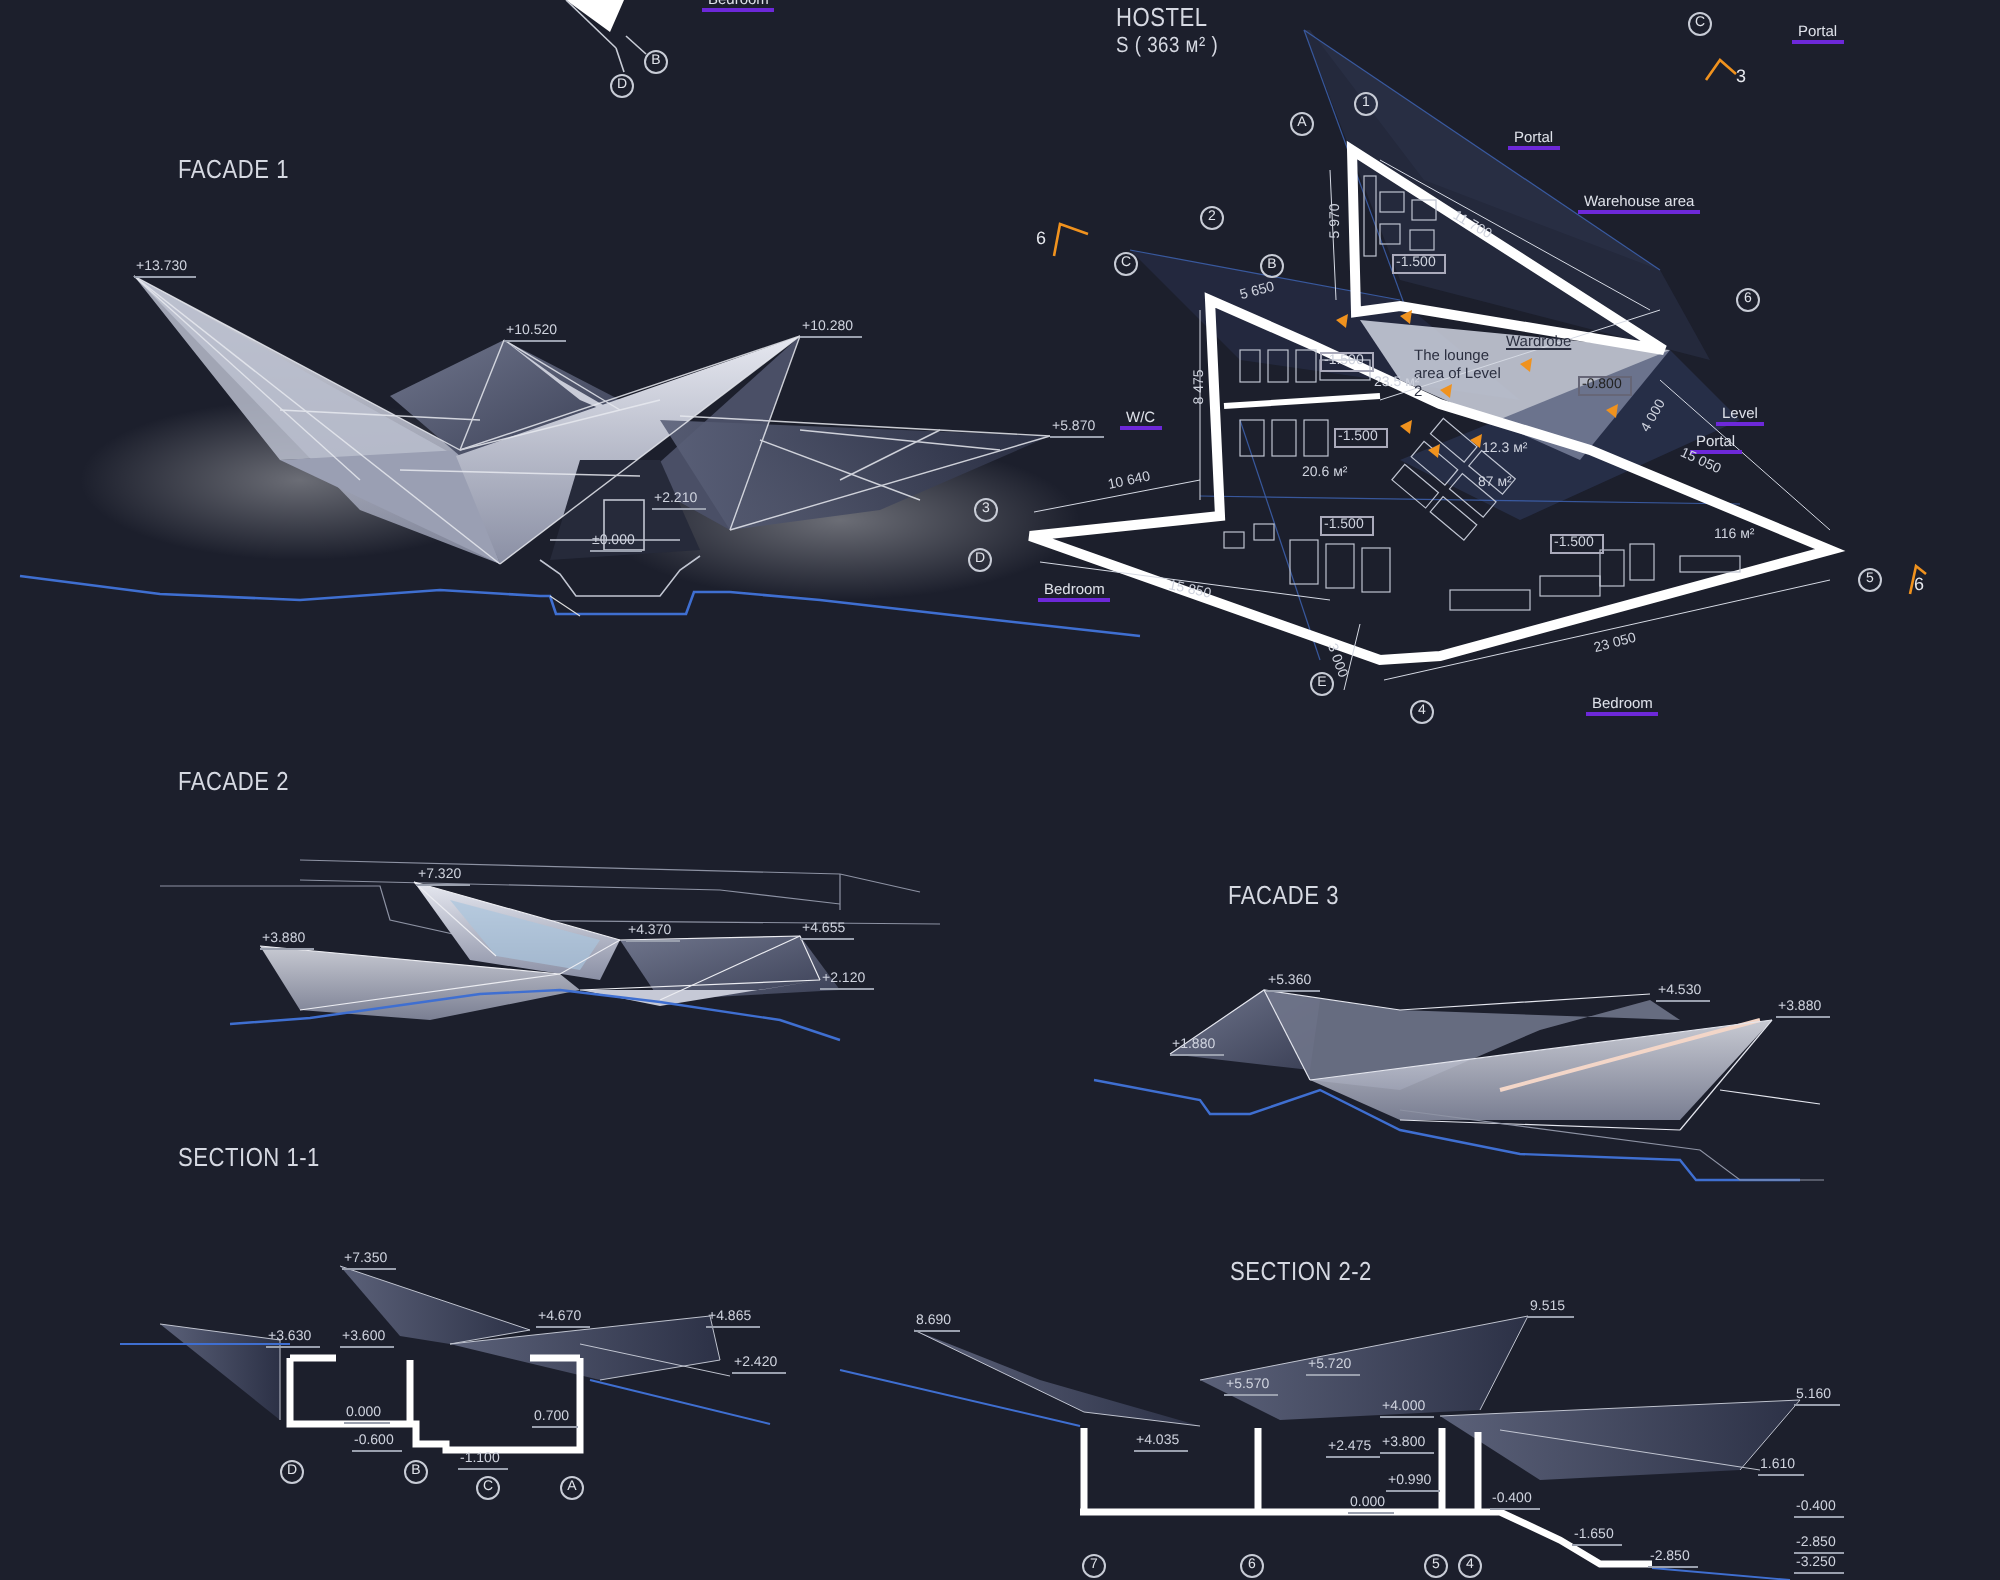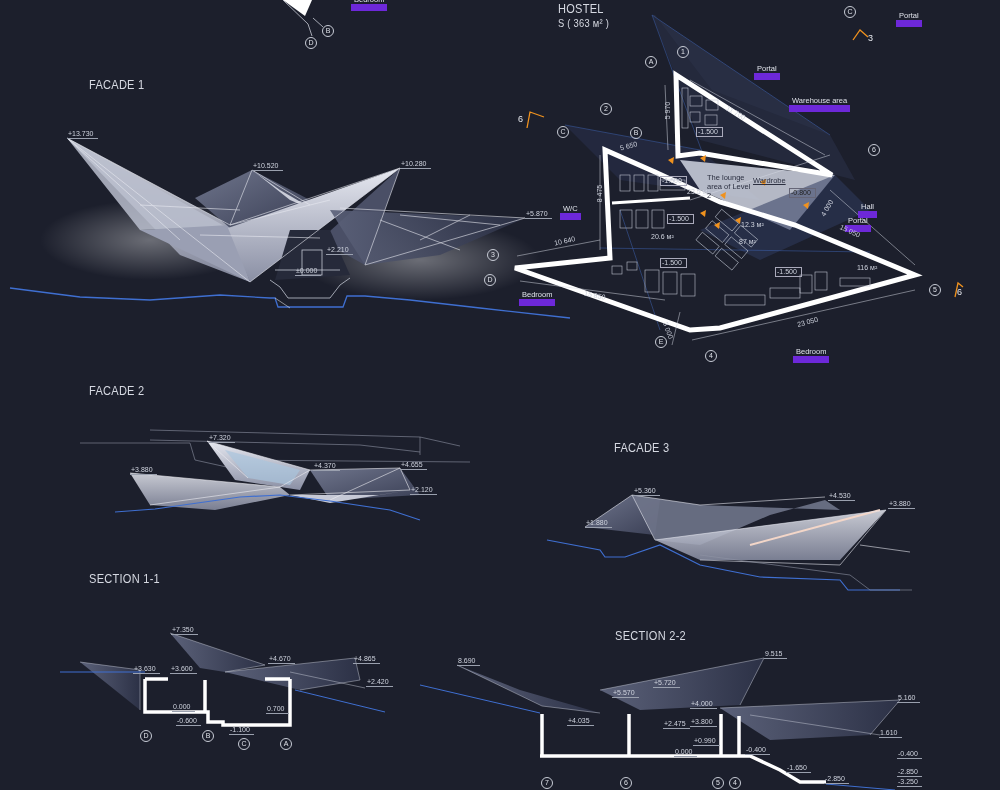--- a/index.html
+++ b/index.html
@@ -1,19 +1,19 @@
 <!DOCTYPE html>
 <html><head>
 <meta charset="utf-8">
 <style>
   html, body { margin:0; padding:0; }
   body { width:1000px; height:790px; background:#1c1f2c; overflow:hidden; position:relative; font-family:"DejaVu Sans Condensed","DejaVu Sans", sans-serif; color:#d8dbe4; }
   .title { position:absolute; font-family:"Liberation Sans", sans-serif; font-size:13px; color:#d6d9e2; letter-spacing:0.3px; transform:scaleX(0.85); transform-origin:left top; }
   .lbl { position:absolute; font-family:"Liberation Sans", sans-serif; font-size:7px; color:#cfd3de; border-bottom:1px solid #9aa0ae; padding:0 4px 0 1px; white-space:nowrap; line-height:8px; }
-  .room { position:absolute; font-family:"Liberation Sans", sans-serif; font-size:7.5px; color:#dfe2ea; border-bottom:7px solid #6d28d9; padding:0 3px; white-space:nowrap; line-height:9px; }
+  .room { position:absolute; font-family:"Liberation Sans", sans-serif; font-size:7.5px; color:#dfe2ea; border-bottom:2px solid #6d28d9; padding:0 3px; white-space:nowrap; line-height:9px; }
   svg { position:absolute; left:0; top:0; }
   .axis { position:absolute; width:12px; height:12px; font-family:"Liberation Sans", sans-serif; font-size:7px; color:#e0e3ea; text-align:center; line-height:12px; }
   .axis::before { content:""; position:absolute; left:0; top:0; width:12px; height:12px; border:1px solid #c8ccd6; border-radius:50%; box-sizing:border-box; }
   .mark { position:absolute; font-family:"Liberation Sans", sans-serif; font-size:9px; color:#e6e8ee; }
 </style>
 </head>
 <body>
 
 <svg width="1000" height="790" viewBox="0 0 1000 790">
   <defs>
@@ -305,25 +305,25 @@
 <div class="axis" style="left:541px;top:777px;">7</div>
 <div class="axis" style="left:620px;top:777px;">6</div>
 <div class="axis" style="left:712px;top:777px;">5</div>
 <div class="axis" style="left:729px;top:777px;">4</div>
 
 <div class="room" style="left:754px;top:64px;">Portal</div>
 <div class="room" style="left:789px;top:96px;">Warehouse area</div>
 <div class="room" style="left:560px;top:204px;">W/C</div>
 <div class="room" style="left:519px;top:290px;">Bedroom</div>
 <div class="room" style="left:793px;top:347px;">Bedroom</div>
-<div class="room" style="left:858px;top:202px;">Hall</div>
+<div class="room" style="left:858px;top:202px;">Level</div>
 <div class="room" style="left:845px;top:216px;">Portal</div>
 <div class="room" style="left:896px;top:11px;">Portal</div>
 <div class="room" style="left:351px;top:-5px;">Bedroom</div>
-<div class="room" style="left:750px;top:176px;color:#2b2f40;border:none;text-decoration:underline;">Wardrobe</div>
+<div class="room" style="left:750px;top:166px;color:#2b2f40;border:none;text-decoration:underline;">Wardrobe</div>
 <div class="room" style="left:704px;top:173px;color:#2b2f40;border:none;width:45px;white-space:normal;">The lounge area of Level 2</div>
 
 <div class="lbl" style="left:724px;top:110px;transform:rotate(30deg);border:none;">11 700</div>
 <div class="lbl" style="left:657px;top:105px;transform:rotate(-90deg);border:none;">5 970</div>
 <div class="lbl" style="left:619px;top:142px;transform:rotate(-15deg);border:none;">5 650</div>
 <div class="lbl" style="left:589px;top:188px;transform:rotate(-90deg);border:none;">8 475</div>
 <div class="lbl" style="left:553px;top:237px;transform:rotate(-12deg);border:none;">10 640</div>
 <div class="lbl" style="left:583px;top:292px;transform:rotate(12deg);border:none;">15 850</div>
 <div class="lbl" style="left:838px;top:228px;transform:rotate(25deg);border:none;">15 050</div>
 <div class="lbl" style="left:796px;top:318px;transform:rotate(-15deg);border:none;">23 050</div>

